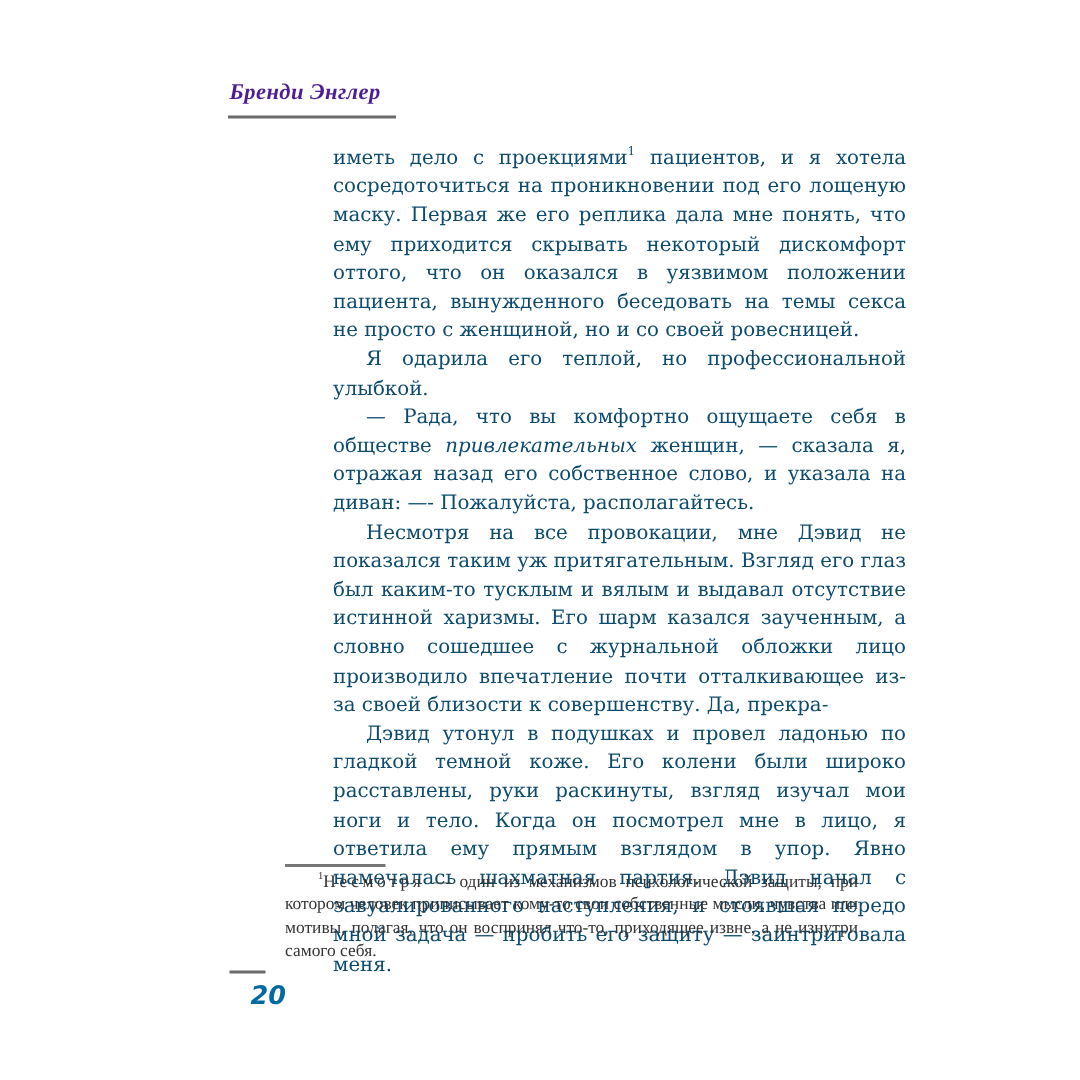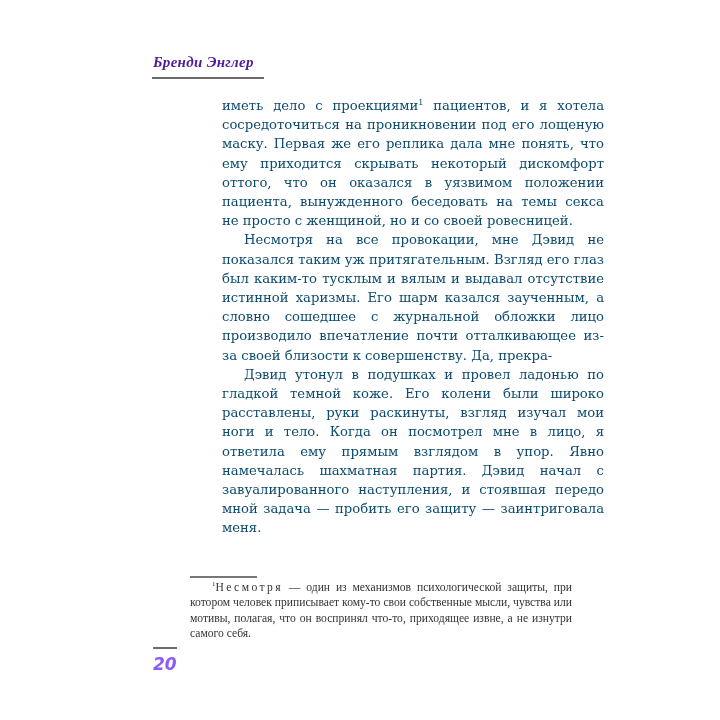--- a/index.html
+++ b/index.html
@@ -89,37 +89,39 @@
     .page-rule {
       position: absolute;
       left: 153px;
       top: 647px;
       width: 24px;
       height: 2px;
       background: #6b6b6b;
     }
     .page-number {
       position: absolute;
-      left: 153px;
+      left: 167px;
       top: 654px;
       font-family: "DejaVu Sans", sans-serif;
       font-style: italic;
       font-weight: bold;
       font-size: 17px;
-      color: #8b5cf6;
+      color: #0369a1;
     }
   </style>
 </head>
 <body>
 
 <div class="running-head">Бренди Энглер</div>
 <div class="head-rule"></div>
 
 <div class="body-text">
   <p class="first"><span>иметь дело с проекциями</span><sup>1</sup><span> пациентов, и я хотела сосредоточиться на проникновении под его лощеную маску. Первая же его реплика дала мне понять, что ему приходится скрывать некоторый дискомфорт оттого, что он оказался в уязвимом положении пациента, вынужденного беседовать на темы секса не просто с женщиной, но и со своей ровесницей.</span></p>
+  <p>Я одарила его теплой, но профессиональной улыбкой.</p>
+  <p><span>— Рада, что вы комфортно ощущаете себя в обществе </span><em>привлекательных</em><span> женщин, — сказала я, отражая назад его собственное слово, и указала на диван: —- Пожалуйста, располагайтесь.</span></p>
   <p>Несмотря на все провокации, мне Дэвид не показался таким уж притягательным. Взгляд его глаз был каким-то тусклым и вялым и выдавал отсутствие истинной харизмы. Его шарм казался заученным, а словно сошедшее с журнальной обложки лицо производило впечатление почти отталкивающее из-за своей близости к совершенству. Да, прекра-</p>
   <p>Дэвид утонул в подушках и провел ладонью по гладкой темной коже. Его колени были широко расставлены, руки раскинуты, взгляд изучал мои ноги и тело. Когда он посмотрел мне в лицо, я ответила ему прямым взглядом в упор. Явно намечалась шахматная партия. Дэвид начал с завуалированного наступления, и стоявшая передо мной задача — пробить его защиту — заинтриговала меня.</p>
 </div>
 
 <div class="fn-rule"></div>
 <div class="footnote">
   <p><sup>1</sup><span class="term">Несмотря</span><span> — один из механизмов психологической защиты, при котором человек приписывает кому-то свои собственные мысли, чувства или мотивы, полагая, что он воспринял что-то, приходящее извне, а не изнутри самого себя.</span></p>
 </div>
 
 <div class="page-rule"></div>

